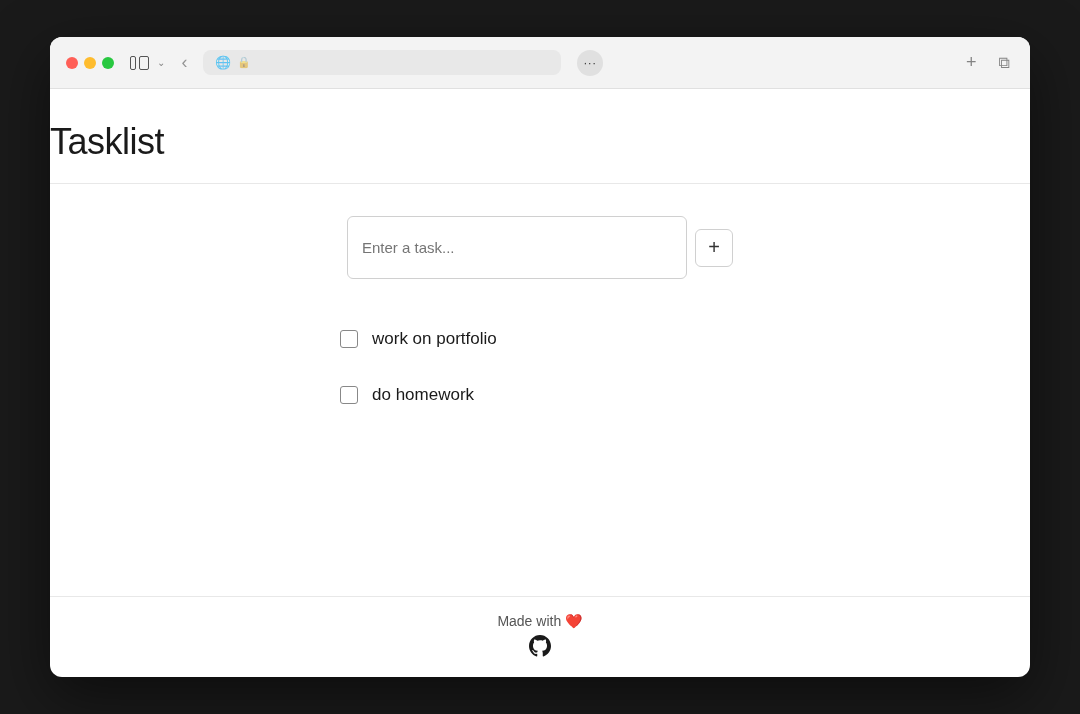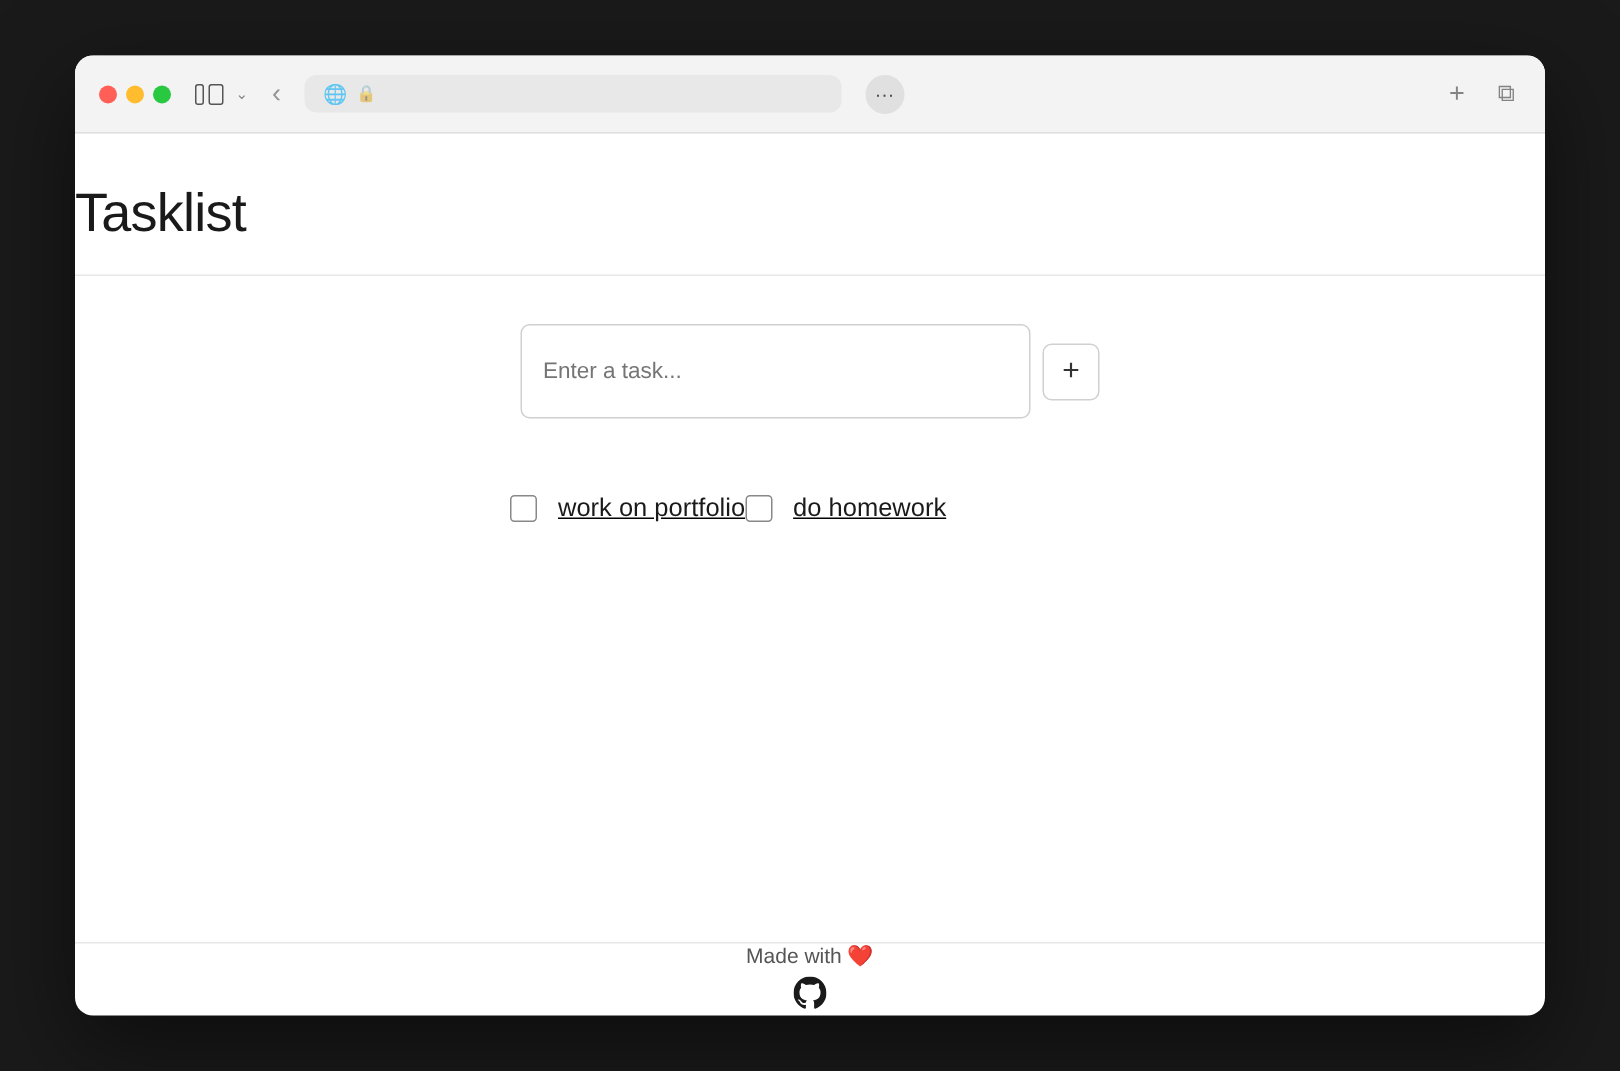--- a/index.html
+++ b/index.html
@@ -217,23 +217,22 @@
       justify-content: center;
       cursor: pointer;
       font-size: 20px;
       color: #333;
     }
 
     .task-list {
       width: 100%;
       max-width: 400px;
       display: flex;
-      flex-direction: row;
+      flex-direction: column;
       gap: 0;
-      text-decoration: underline;
     }
 
     .task-item {
       display: flex;
       align-items: center;
       padding: 18px 0;
       gap: 14px;
     }
 
     .task-checkbox {
@@ -250,20 +249,21 @@
     }
 
     .task-label {
       font-size: 17px;
       color: #1a1a1a;
     }
 
     
     .page-footer {
       border-top: 1px solid #e8e8e8;
+      padding: 16px;
       text-align: center;
       display: flex;
       flex-direction: column;
       align-items: center;
       gap: 6px;
     }
 
     .footer-text {
       font-size: 14px;
       color: #555;

